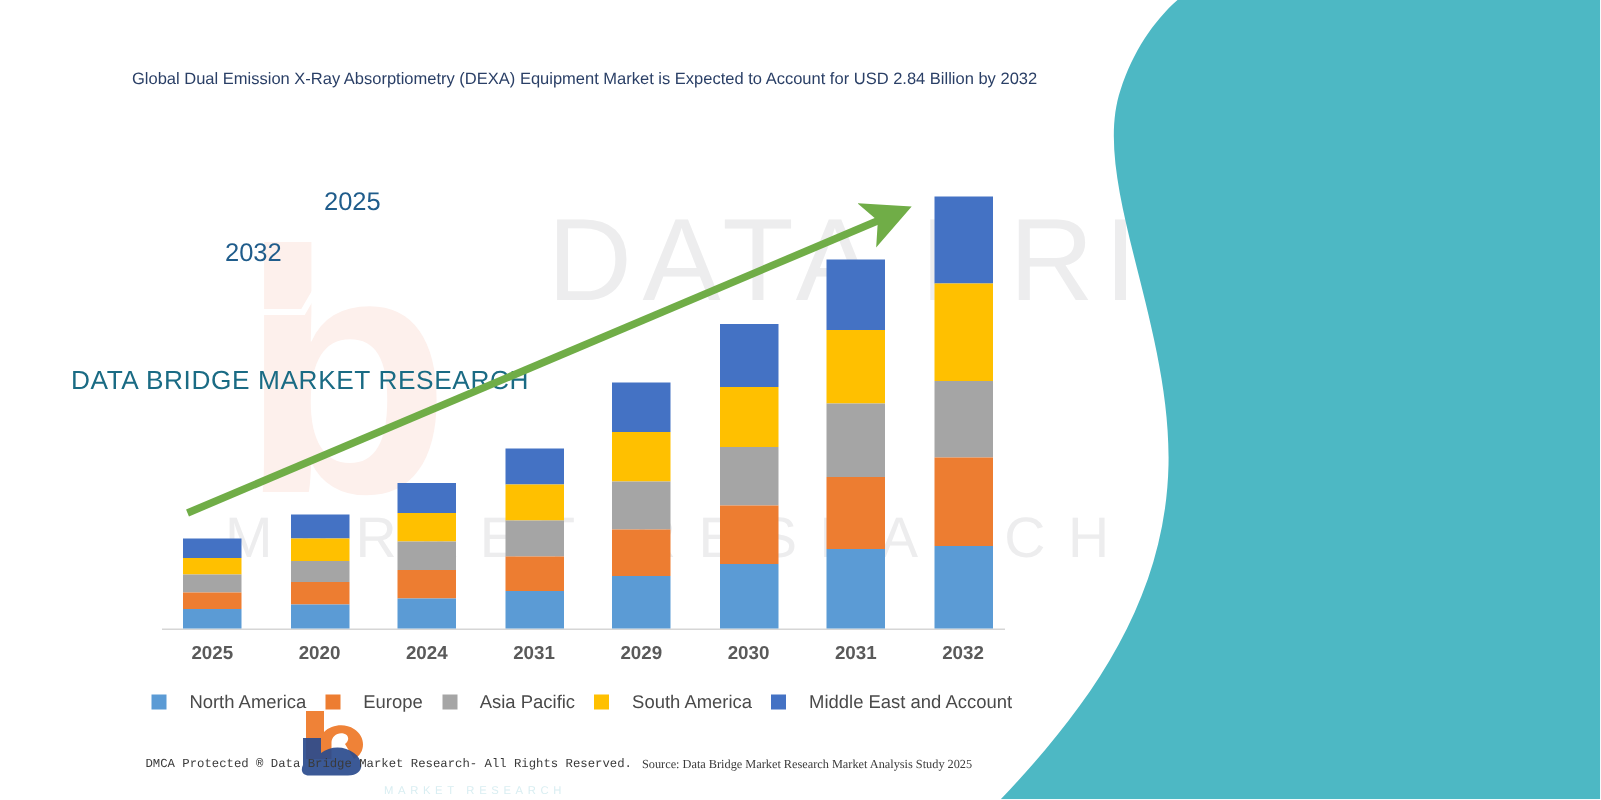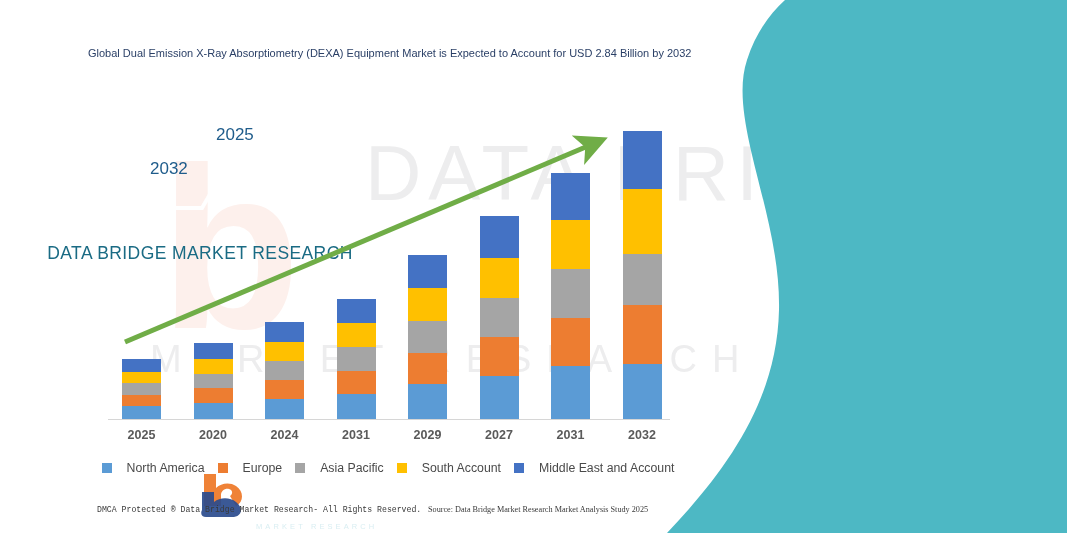--- a/index.html
+++ b/index.html
@@ -295,41 +295,41 @@
         </div>
     </div>
   </div>
 
   <div class="x-labels" id="xlabels">
       <div class="xlab" style="left: 23.5px;">2025</div>
       <div class="xlab" style="left: 95px;">2020</div>
       <div class="xlab" style="left: 166.5px;">2024</div>
       <div class="xlab" style="left: 238px;">2031</div>
       <div class="xlab" style="left: 309.5px;">2029</div>
-      <div class="xlab" style="left: 381px;">2027</div>
+      <div class="xlab" style="left: 381px;">2030</div>
       <div class="xlab" style="left: 452.5px;">2031</div>
       <div class="xlab" style="left: 524px;">2032</div>
     </div>
 
   <div class="legend" id="legend">
       <div class="leg-item">
         <span class="leg-sw" style="background: rgb(91, 155, 213);"></span>
         <span class="leg-tx">North America</span>
       </div>
       <div class="leg-item">
         <span class="leg-sw" style="background: rgb(237, 125, 49);"></span>
         <span class="leg-tx">Europe</span>
       </div>
       <div class="leg-item">
         <span class="leg-sw" style="background: rgb(165, 165, 165);"></span>
         <span class="leg-tx">Asia Pacific</span>
       </div>
       <div class="leg-item">
         <span class="leg-sw" style="background: rgb(255, 192, 0);"></span>
-        <span class="leg-tx">South Account</span>
+        <span class="leg-tx">South America</span>
       </div>
       <div class="leg-item">
         <span class="leg-sw" style="background: rgb(68, 114, 196);"></span>
         <span class="leg-tx">Middle East and Account</span>
       </div>
     </div>
 
   <div class="footer">
     <div class="foot-l">DMCA Protected ® Data Bridge Market Research-  All Rights Reserved.</div>
     <div class="foot-r">Source: Data Bridge Market Research  Market Analysis Study 2025</div>

